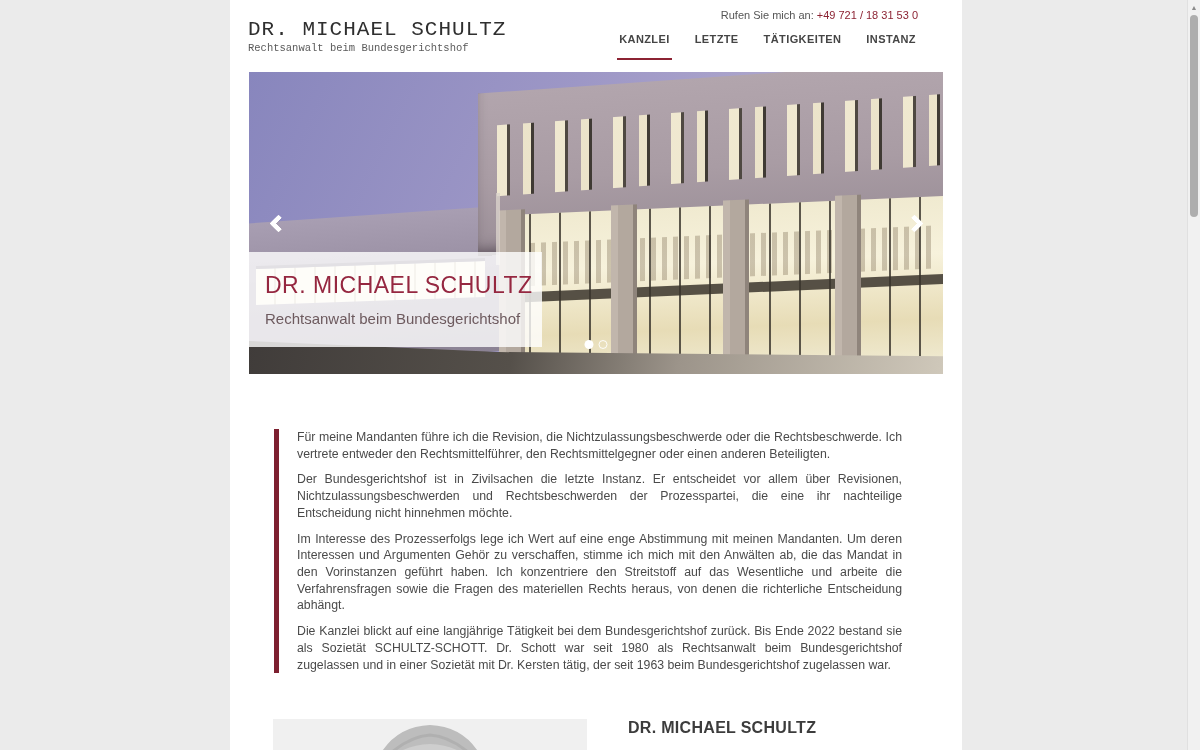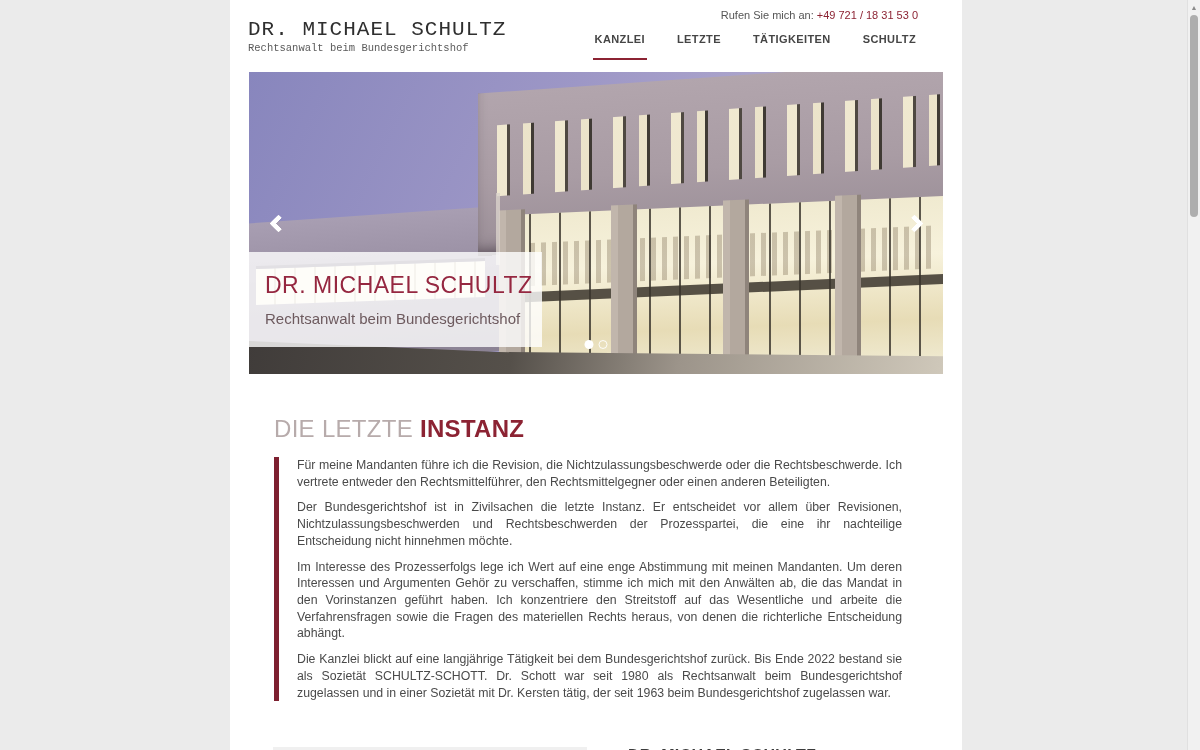--- a/index.html
+++ b/index.html
@@ -23,21 +23,21 @@
     font-family:"Liberation Mono","DejaVu Sans Mono",monospace;
     font-size:21px; letter-spacing:1px; color:#2f2f2f; white-space:nowrap;
   }
   .logo-sub {
     font-family:"Liberation Mono","DejaVu Sans Mono",monospace;
     font-size:10.5px; color:#5a5a5a; margin-top:1px; white-space:nowrap;
   }
   .header-right { position:absolute; right:44px; top:9px; text-align:right; }
   .phone-line { font-size:11px; color:#555; }
   .phone-number { color:#8c2333; text-decoration:none; }
-  .nav { margin-top:12px; display:flex; gap:28px; justify-content:flex-end; }
+  .nav { margin-top:12px; display:flex; gap:21px; justify-content:flex-end; }
   .nav a {
     font-size:11px; font-weight:bold; letter-spacing:.4px; color:#454545;
     text-decoration:none; padding:0 2px 13px 2px; border-bottom:2px solid transparent;
   }
   .nav a.active { border-bottom-color:#8c2333; }
 
   
   .hero { width:694px; height:302px; margin:0 auto; position:relative; overflow:hidden; }
   .hero .sky { position:absolute; inset:0;
     background:linear-gradient(115deg,#8886bd 0%,#9d97c6 40%,#b2aace 72%,#beb5d3 100%); }
@@ -128,21 +128,21 @@
     </a>
     <div class="header-right">
       <div class="phone-line">
         <span>Rufen Sie mich an:</span>
         <a class="phone-number" href="#">+49 721 / 18 31 53 0</a>
       </div>
       <nav class="nav">
         <a href="#" class="active">KANZLEI</a>
         <a href="#">LETZTE</a>
         <a href="#">TÄTIGKEITEN</a>
-        <a href="#">SCHULTZ</a>
+        <a href="#">INSTANZ</a>
       </nav>
     </div>
   </div>
 
   <div class="hero">
     <div class="sky"></div>
     <div class="left-wall"></div>
     <div class="low-band"></div>
     <div class="upper-block">
       <div class="upper-windows"></div>
@@ -169,21 +169,20 @@
       <p>Rechtsanwalt beim Bundesgerichtshof</p>
     </div>
 
     <div class="dots">
       <button class="dot active"></button>
       <button class="dot"></button>
     </div>
   </div>
 
   <div class="intro">
-    <h1><span class="light">DIE LETZTE </span><span class="strong">INSTANZ</span></h1>
     <div class="lead-block">
       <p>Für meine Mandanten führe ich die Revision, die Nichtzulassungsbeschwerde oder die Rechtsbeschwerde. Ich vertrete entweder den Rechtsmittelführer, den Rechtsmittelgegner oder einen anderen Beteiligten.</p>
       <p>Der Bundesgerichtshof ist in Zivilsachen die letzte Instanz. Er entscheidet vor allem über Revisionen, Nichtzulassungsbeschwerden und Rechtsbeschwerden der Prozesspartei, die eine ihr nachteilige Entscheidung nicht hinnehmen möchte.</p>
       <p>Im Interesse des Prozesserfolgs lege ich Wert auf eine enge Abstimmung mit meinen Mandanten. Um deren Interessen und Argumenten Gehör zu verschaffen, stimme ich mich mit den Anwälten ab, die das Mandat in den Vorinstanzen geführt haben. Ich konzentriere den Streitstoff auf das Wesentliche und arbeite die Verfahrensfragen sowie die Fragen des materiellen Rechts heraus, von denen die richterliche Entscheidung abhängt.</p>
       <p>Die Kanzlei blickt auf eine langjährige Tätigkeit bei dem Bundesgerichtshof zurück. Bis Ende 2022 bestand sie als Sozietät SCHULTZ-SCHOTT. Dr. Schott war seit 1980 als Rechtsanwalt beim Bundesgerichtshof zugelassen und in einer Sozietät mit Dr. Kersten tätig, der seit 1963 beim Bundesgerichtshof zugelassen war.</p>
     </div>
   </div>
 
   <div class="about">
     <div class="portrait">

